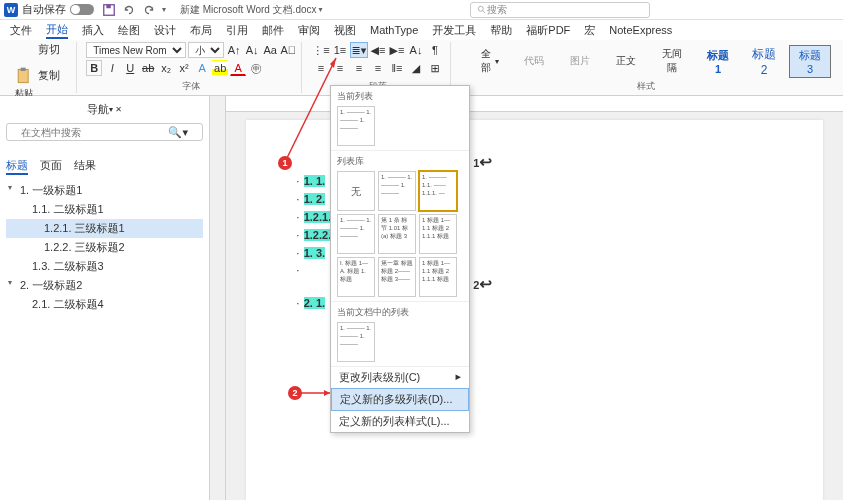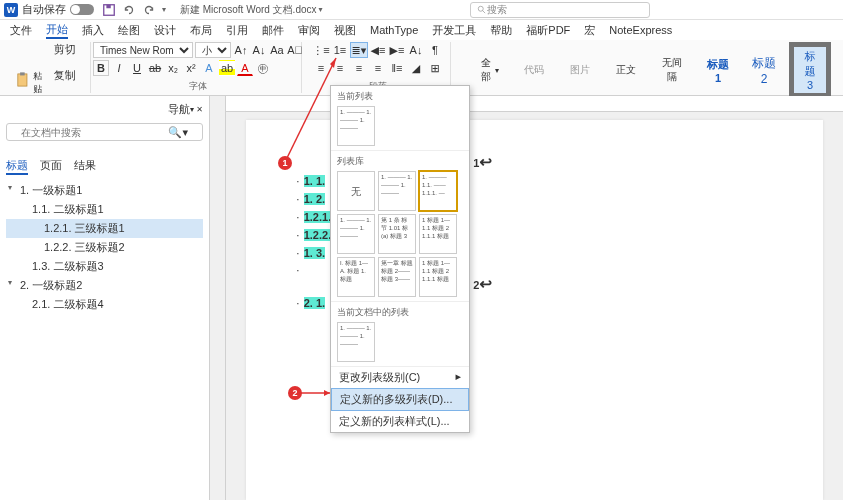--- a/index.html
+++ b/index.html
@@ -14,37 +14,37 @@
 .docname{margin-left:14px;font-size:10px;color:#555}
 .searchbar{position:absolute;left:470px;top:2px;display:flex;align-items:center;gap:0;border:1px solid #ccc;border-radius:3px;padding:1px 6px;width:180px;height:16px;background:#fff}
 .searchbar svg{width:10px;height:10px}
 .ribbon-tabs{height:20px;display:flex;align-items:center;padding:0 10px;gap:14px;font-size:11px}
 .rtab{cursor:pointer}
 .rtab.active{color:#185abd;border-bottom:2px solid #185abd;font-weight:500}
 .ribbon{height:56px;border-bottom:1px solid #d0d0d0;display:flex;padding:2px 6px;gap:4px;background:#fafafa}
 .rgroup{border-right:1px solid #e0e0e0;padding:0 6px;display:flex;flex-direction:column;justify-content:space-between;align-items:center}
 .rgroup-label{font-size:9px;color:#666;text-align:center;margin-top:auto}
 .rgroup-content{display:flex;gap:2px;align-items:center;flex:1}
-.big-btn{display:flex;flex-direction:row;gap:1px;padding:2px}
+.big-btn{display:flex;flex-direction:column;align-items:center;gap:1px;padding:2px}
 .big-btn svg{width:20px;height:20px}
 .small-btns{display:flex;flex-direction:column;gap:11px;font-size:9px}
 .font-row{display:flex;gap:2px;align-items:center}
 .font-sel{border:1px solid #ccc;height:16px;font-size:10px;padding:0 2px;background:#fff}
 .mini-btn{width:16px;height:16px;display:flex;align-items:center;justify-content:center;border:1px solid transparent}
 .para-row{display:flex;gap:1px}
 .para-btn{width:18px;height:16px;display:flex;align-items:center;justify-content:center}
 .para-btn.hl{border:1px solid #7eb3e8;background:#d4e6f7}
 .styles-area{display:flex;gap:4px;flex:1;align-items:center;padding-left:20px}
 .style-box{padding:2px 8px;font-size:10px;text-align:center;min-width:42px}
 .style-box.h1{color:#185abd;font-size:11px;font-weight:bold}
 .style-box.h2{color:#185abd;font-size:12px}
-.style-box.h3{background:#d4e6f7;border:5px solid #737373;color:#185abd;font-size:11px}
+.style-box.h3{background:#d4e6f7;border:1px solid #737373;color:#185abd;font-size:11px}
 .main{display:flex;height:404px}
 .navpane{width:210px;border-right:1px solid #d0d0d0;padding:6px;background:#fff}
-.nav-title{display:flex;justify-content:flex-end;align-items:center;font-size:12px;margin-bottom:6px}
+.nav-title{display:flex;justify-content:center;align-items:center;font-size:12px;margin-bottom:6px}
 .nav-search{border:1px solid #ccc;border-radius:3px;padding:2px 14px;display:flex;align-items:center;margin-bottom:17px;height:18px}
 .nav-search input{border:none;outline:none;flex:1;font-size:10px}
 .nav-tabs{display:flex;gap:12px;font-size:10px;margin-bottom:6px}
 .nav-tab.active{color:#185abd;border-bottom:2px solid #185abd}
 .nav-tree{font-size:10px}
 .nav-item{padding:2px 0 2px 14px;cursor:pointer}
 .nav-item.l2{padding-left:26px}
 .nav-item.l3{padding-left:38px}
 .nav-item.sel{background:#d4e6f7}
 .nav-item::before{content:"▸";position:absolute;margin-left:-12px;font-size:8px;color:#666}

